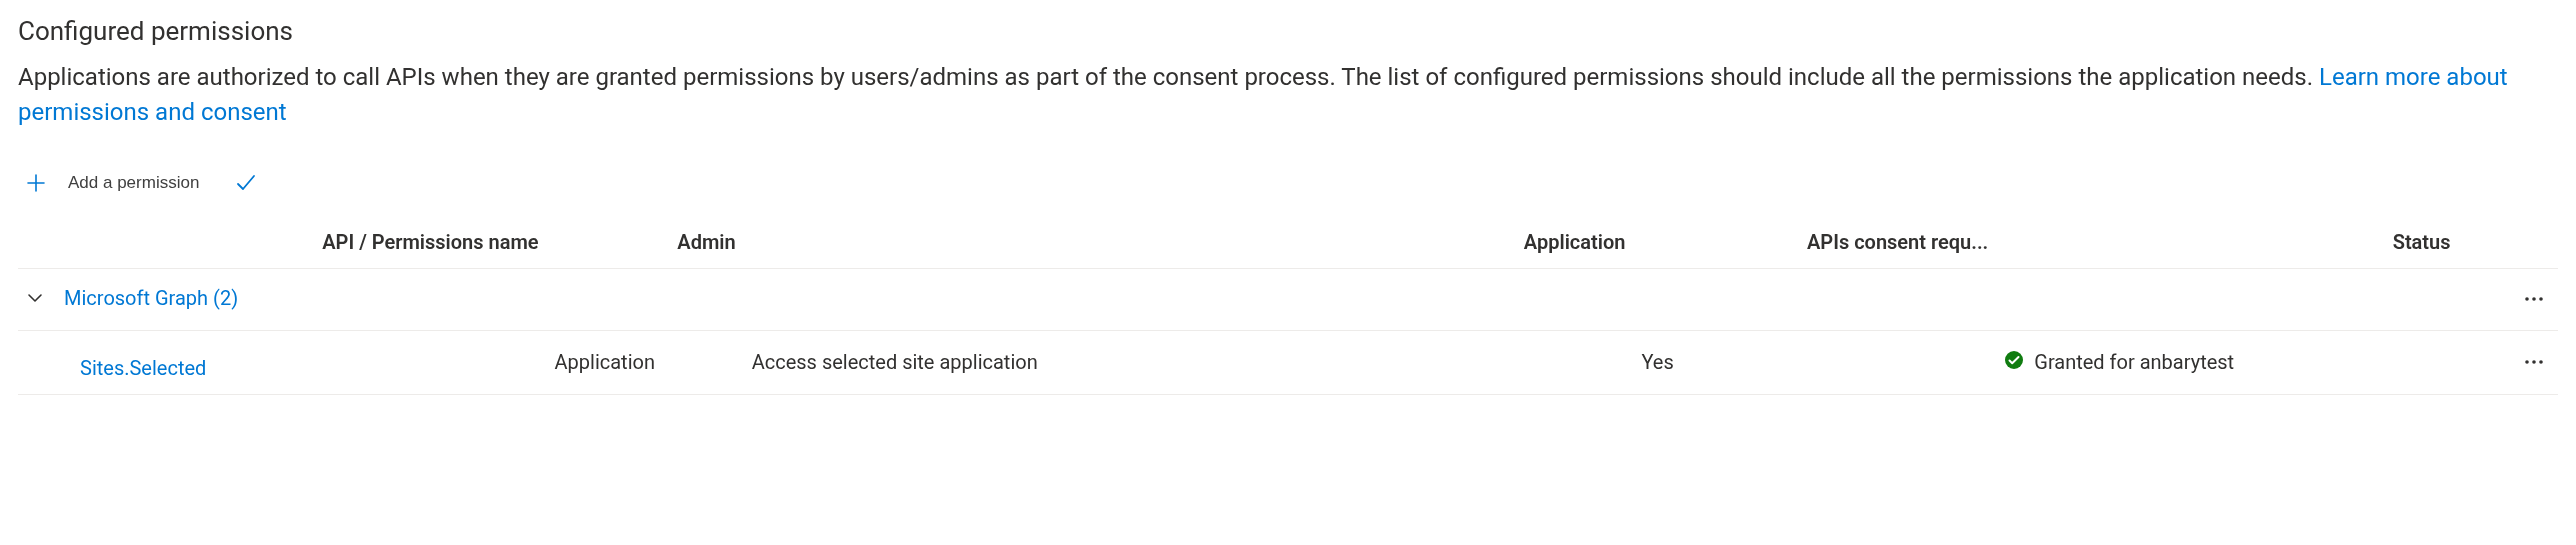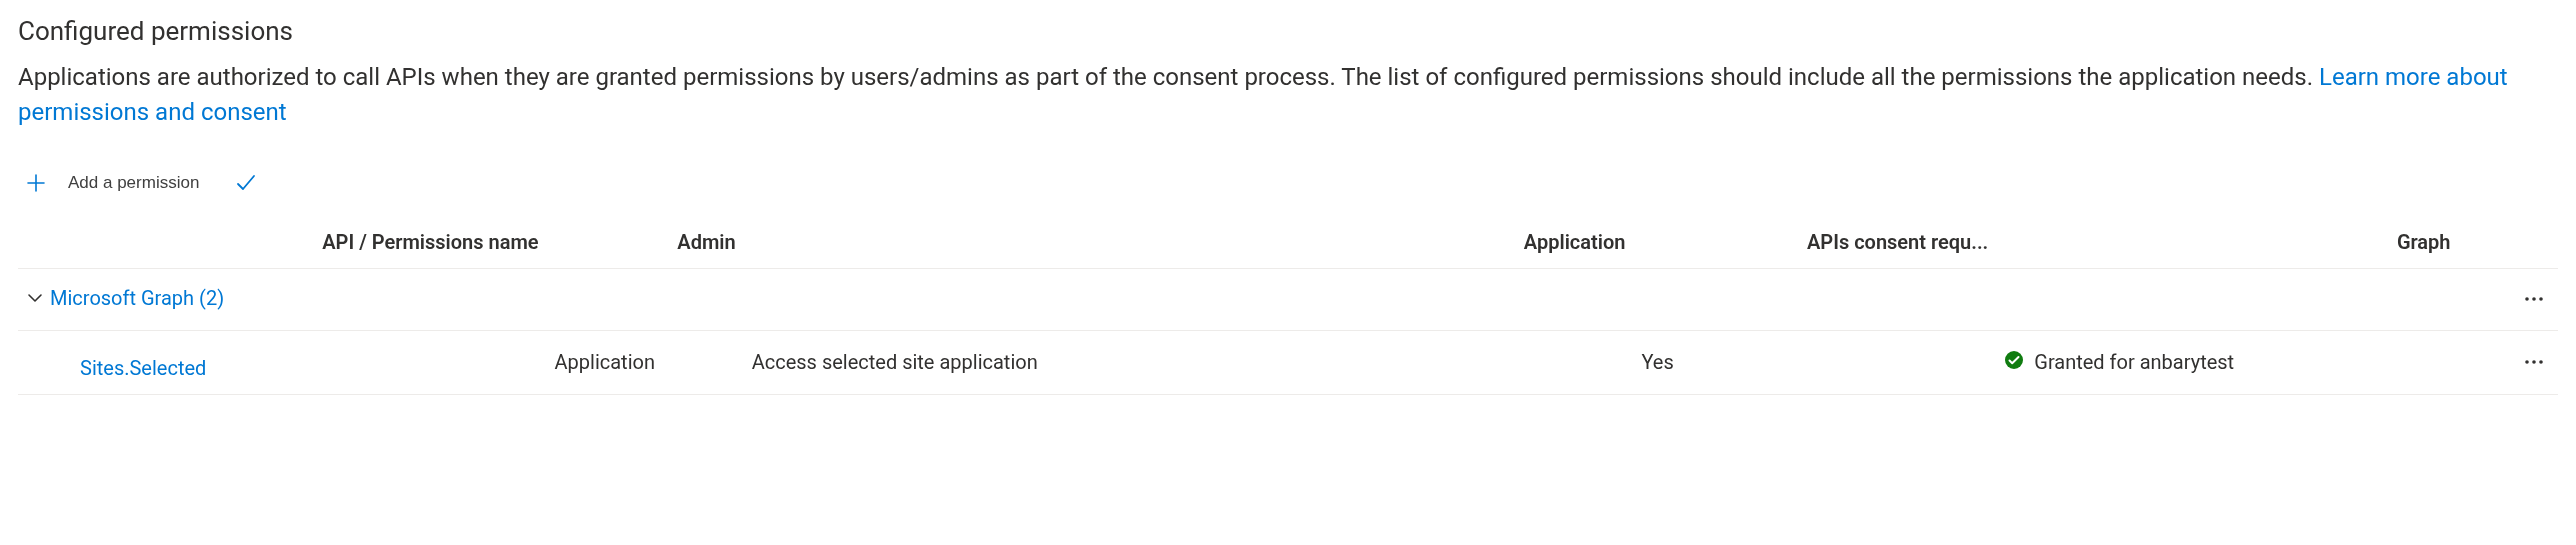--- a/index.html
+++ b/index.html
@@ -79,21 +79,21 @@
     border-bottom: 1px solid #edebe9;
     vertical-align: middle;
     color: #323130;
   }
   .api-row td {
     color: #0078d4;
   }
   .api-row .api-cell {
     display: inline-flex;
     align-items: center;
-    gap: 6px;
+    gap: 20px;
     cursor: pointer;
   }
   .api-row .chev {
     color: #323130;
     display: inline-flex;
   }
   .perm-name {
     color: #0078d4;
     padding-left: 54px;
     cursor: pointer;
@@ -155,21 +155,21 @@
         <col class="col-consent">
         <col class="col-status">
         <col class="col-menu">
     </colgroup>
     <thead>
       <tr>
         <th>API / Permissions name</th>
         <th>Admin</th>
         <th>Application</th>
         <th>APIs consent requ...</th>
-        <th>Graph</th>
+        <th>Status</th>
         <th></th>
       </tr>
     </thead>
     <tbody>
       <tr class="api-row">
         <td colspan="5">
           <span class="api-cell">
             <span class="chev">
               <svg width="18" height="18" viewBox="0 0 18 18">
                   <path d="M3 6l6 6 6-6" stroke="currentColor" stroke-width="1.6" fill="none" stroke-linecap="round" stroke-linejoin="round"></path>

